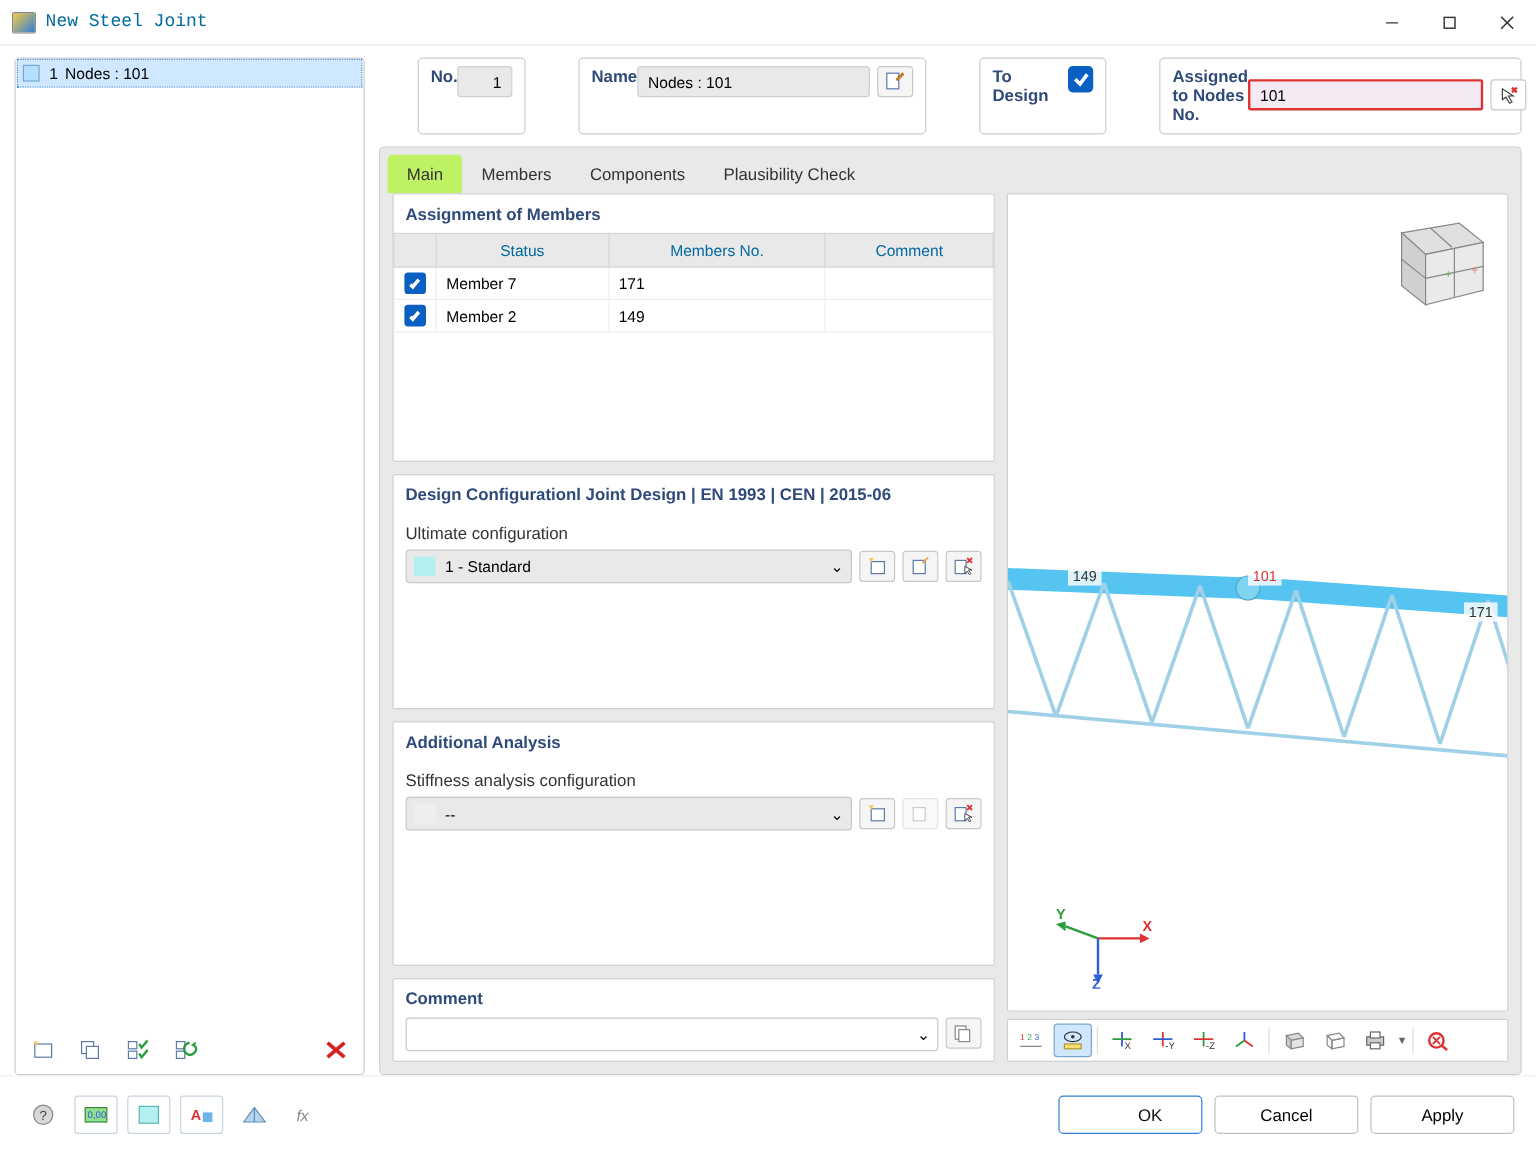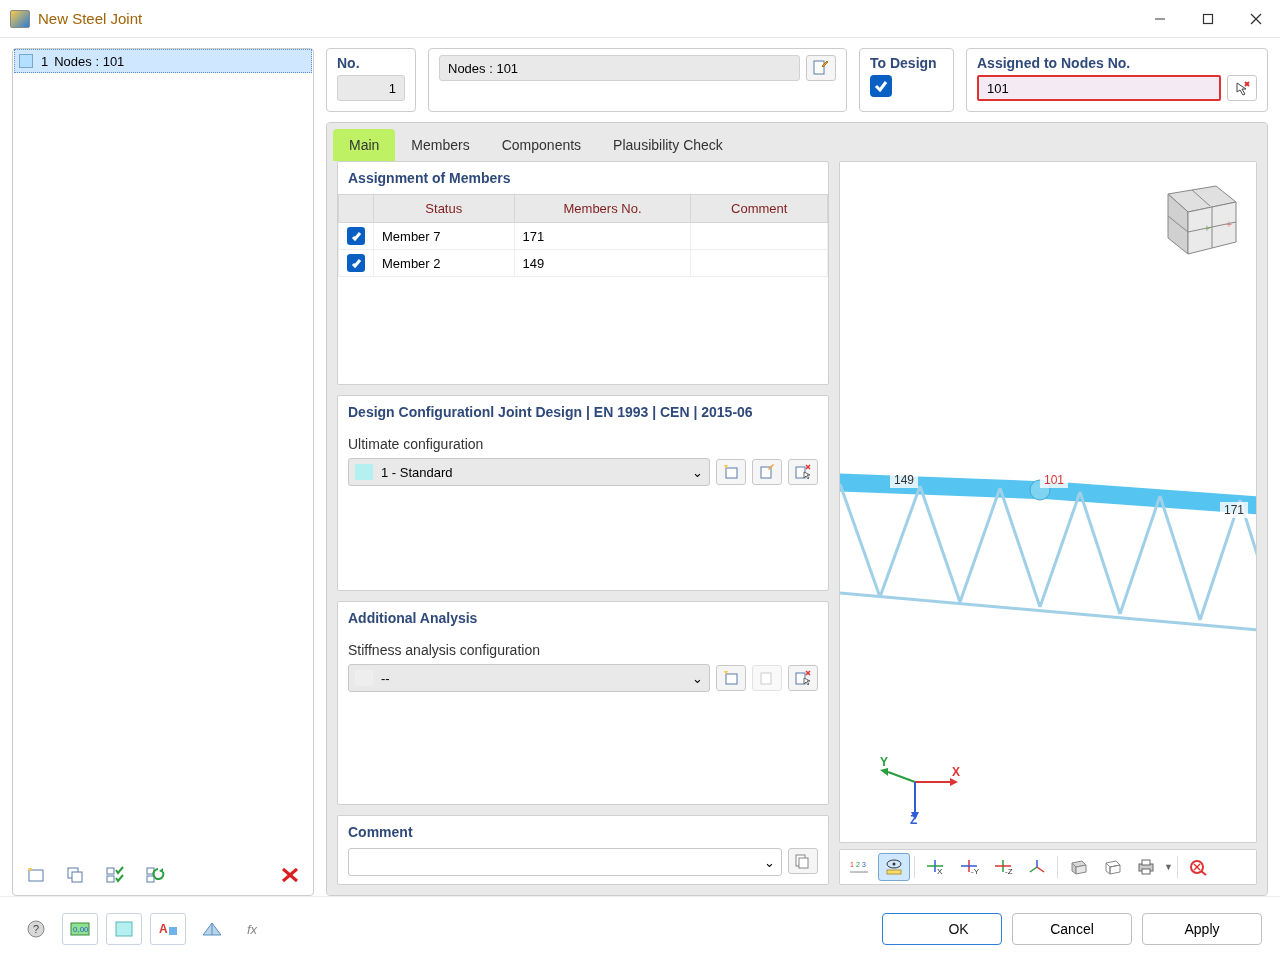--- a/index.html
+++ b/index.html
@@ -1,21 +1,21 @@
 <!DOCTYPE html>
 <html><head>
 <meta charset="utf-8">
 <style>
 * { box-sizing: border-box; margin: 0; padding: 0; font-family: "Segoe UI", Tahoma, sans-serif; }
 body { background: #fff; width: 1280px; height: 960px; overflow: hidden; position: relative; }
 
 
 .title-bar { height: 38px; display: flex; align-items: center; border-bottom: 1px solid #e5e5e5; padding: 0 0 0 10px; }
 .title-bar .app-icon { width: 20px; height: 18px; background: linear-gradient(135deg,#f7c948,#2e7dd7); border:1px solid #888; margin-right:8px; border-radius:2px;}
-.title-bar .title { font-size: 15px; color:#a16207;}
+.title-bar .title { font-size: 15px; color:#0369a1;font-family:Liberation Mono, monospace;}
 .title-bar .win-controls { margin-left:auto; display:flex; }
 .win-btn { width:48px; height:38px; display:flex; align-items:center; justify-content:center; color:#333; font-size:14px;}
 .win-btn svg{width:12px;height:12px;}
 
 
 .content { display:flex; gap:12px; padding:10px 12px 0 12px; height: calc(100% - 38px - 64px); }
 
 
 .left-panel { width: 302px; display:flex; flex-direction:column; border:1px solid #ccc; border-radius:4px; background:#fff;}
 .panel-header { font-size:14px; font-weight:600; color:#2f4a7a; padding:8px 10px 6px 10px;}
@@ -25,50 +25,50 @@
 .left-toolbar{ height:40px; display:flex; align-items:center; padding:0 6px; gap:6px;}
 .icon-btn { width:34px;height:30px;border:1px solid transparent;border-radius:3px;display:flex;align-items:center;justify-content:center;background:transparent;}
 .icon-btn svg{width:20px;height:18px;}
 .left-toolbar .spacer{flex:1;}
 
 
 .right-area{flex:1;display:flex;flex-direction:column;gap:10px;}
 
 
 .top-row{display:flex;gap:12px;height:64px;}
-.top-panel{border:1px solid #ccc;border-radius:4px;background:#fff;padding:6px 10px 8px 10px;display:flex;flex-direction:column;}
+.top-panel{border:1px solid #ccc;border-radius:4px;background:#fff;padding:6px 10px 8px 10px;display:flex;flex-direction:row;margin-left:32px;}
 .top-panel .hdr{font-size:14px;font-weight:600;color:#2f4a7a;margin-bottom:4px;}
 .no-panel{width:90px;}
 .no-input{width:100%;height:26px;background:#e9e9e9;border:1px solid #d0d0d0;border-radius:3px;text-align:right;padding:0 8px;font-size:13px;}
 .name-panel{flex:1;}
 .name-row{display:flex;gap:6px;}
 .name-input{flex:1;height:26px;background:#e9e9e9;border:1px solid #d0d0d0;border-radius:3px;padding:0 8px;font-size:13px;}
 .small-btn{width:30px;height:26px;border:1px solid #c8c8c8;border-radius:3px;background:#f5f5f5;display:flex;align-items:center;justify-content:center;}
 .small-btn svg{width:16px;height:16px;}
-.design-panel{width:95px;}
+.design-panel{width:106px;}
 .check-big{width:22px;height:22px;background:#0a60c2;border-radius:4px;display:flex;align-items:center;justify-content:center;}
 .check-big svg{width:14px;height:14px;stroke:#fff;stroke-width:3;fill:none;}
 .assign-panel{width:302px;}
 .assign-row{display:flex;gap:6px;align-items:center;}
 .assign-input{flex:1;height:26px;border:2px solid #d33;border-radius:2px;padding:0 8px;font-size:13px;background:#f4eaf4;}
 
 
 .detail-region{flex:1;border:1px solid #ccc;border-radius:4px;background:#e9e9e9;display:flex;flex-direction:column;overflow:hidden;}
 .tab-strip{display:flex;background:#e9e9e9;padding-top:6px;padding-left:6px;}
 .tab{padding:8px 16px;font-size:14px;color:#333;border-radius:4px 4px 0 0;background:transparent;}
 .tab.active{background:#bef264;}
 .detail-body{flex:1;display:flex;gap:10px;padding:0 10px 10px 0;background:#e9e9e9;}
 
 
 .detail-col{flex:1;display:flex;flex-direction:column;gap:10px;overflow:hidden;padding-left:10px;}
 .section{background:#fff;border:1px solid #d0d0d0;border-radius:2px;display:flex;flex-direction:column;}
 .section.grow{flex:1;min-height:0;}
 .section .shdr{font-size:14px;font-weight:600;color:#2f4a7a;padding:8px 10px;}
 .table{width:100%;border-collapse:collapse;font-size:13px;}
-.table th{background:#e9e9e9;border:1px solid #d5d5d5;padding:6px 8px;font-weight:400;color:#7f1d1d;}
+.table th{background:#e9e9e9;border:1px solid #d5d5d5;padding:6px 8px;font-weight:400;color:#0369a1;}
 .table td{border:1px solid #eee;padding:4px 8px;}
 .table .chk-cell{width:30px;text-align:center;}
 .chk-sm{width:18px;height:18px;background:#0a60c2;border-radius:3px;display:inline-flex;align-items:center;justify-content:center;}
 .chk-sm svg{width:11px;height:11px;stroke:#fff;stroke-width:3;fill:none;}
 .section-body{padding:8px 10px 12px 10px;}
 .field-label{font-size:14px;color:#333;margin-bottom:6px;}
 .select-row{display:flex;gap:6px;align-items:center;}
 .select-box{flex:1;height:28px;background:#e9e9e9;border:1px solid #c8c8c8;border-radius:3px;display:flex;align-items:center;padding:0 6px;font-size:13px;position:relative;}
 .select-box.light{background:#fff;}
 .select-box .swatch{width:18px;height:16px;background:#b3f0ef;margin-right:8px;}
@@ -177,20 +177,21 @@
   </div>
 
   <div class="right-area">
 
     <div class="top-row">
       <div class="top-panel no-panel">
         <div class="hdr">No.</div>
         <input class="no-input" readonly="" value="1" style="">
       </div>
       <div class="top-panel name-panel">
+        <div class="hdr">Name</div>
         <div class="name-row">
           <input class="name-input" value="Nodes : 101" style="">
           <div class="small-btn">
               <svg viewBox="0 0 16 16">
                 <rect x="1" y="1" width="10" height="13" fill="#fff" stroke="#5a7aa8"></rect>
                 <path d="M9 6 L14 1 L15 2 L10 7 Z" fill="#f2a33c" stroke="#b07020"></path>
               </svg>
             </div>
         </div>
       </div>

